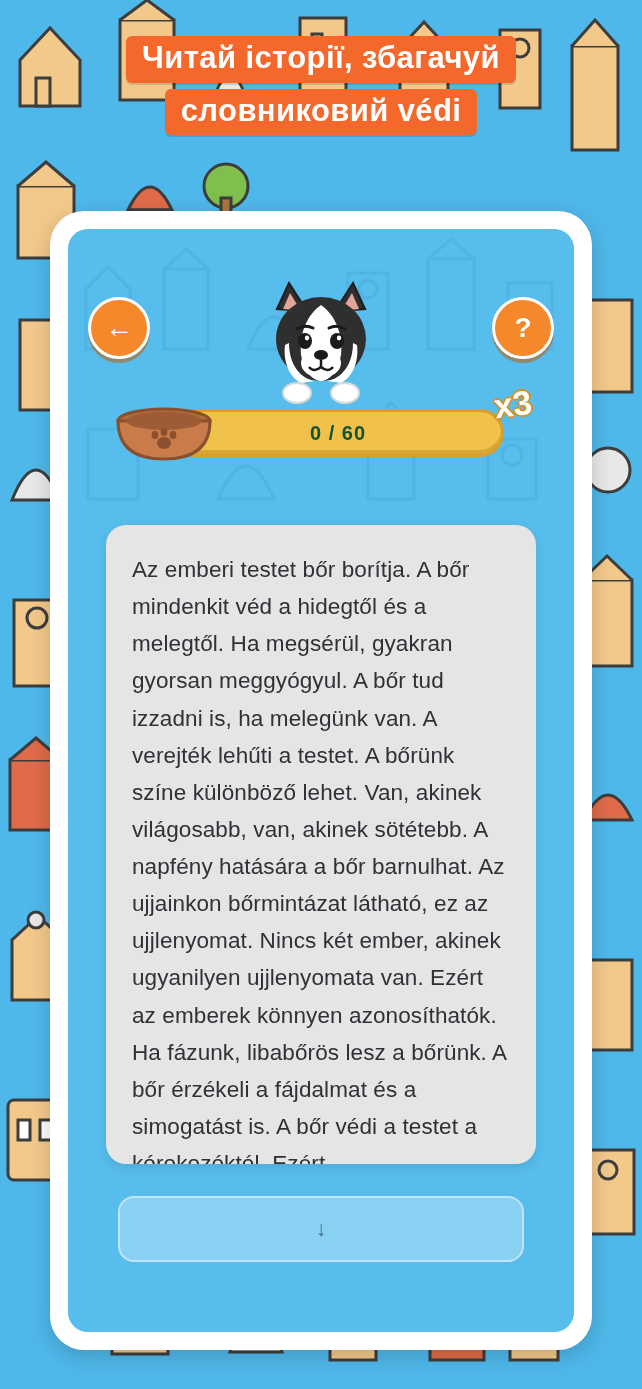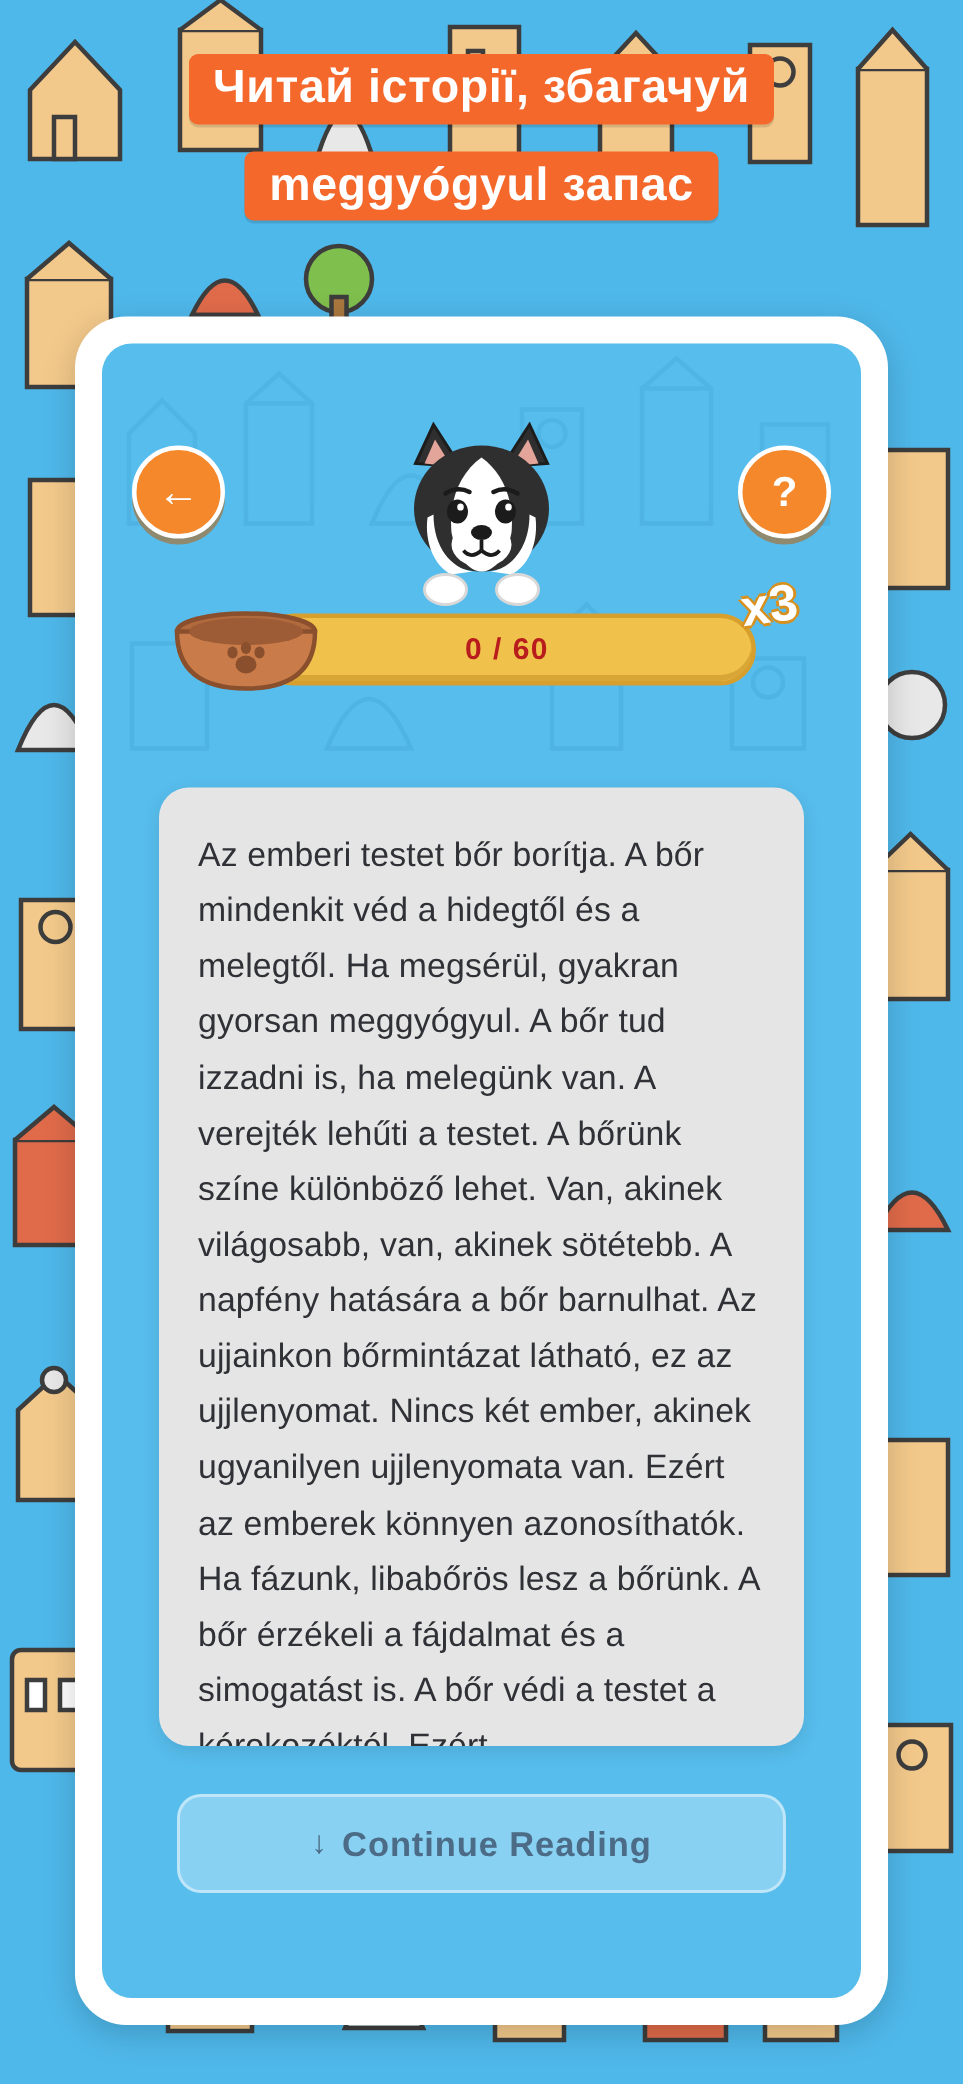--- a/index.html
+++ b/index.html
@@ -35,21 +35,21 @@
   .headline-line {
     display: inline-block;
     background: #f4682b;
     color: #ffffff;
     font-size: 31px;
     font-weight: bold;
     letter-spacing: 0.4px;
     padding: 5px 16px 7px 16px;
     border-radius: 6px;
     line-height: 1.12;
-    margin-bottom: 18px;
+    margin-bottom: 6px;
     box-shadow: 0 2px 0 rgba(0,0,0,0.12);
   }
 
   
   .phone {
     position: absolute;
     left: 50px;
     top: 211px;
     width: 542px;
     height: 1139px;
@@ -124,21 +124,21 @@
     height: 48px;
     border-radius: 24px;
     background: #f0c24b;
     border: 3px solid #d79f2e;
     box-shadow: inset 0 -4px 0 rgba(183,132,31,0.45);
     display: flex;
     align-items: center;
     justify-content: center;
   }
   .progress-text {
-    color: #b91c1c;
+    color: #14532d;
     font-size: 20px;
     font-weight: bold;
     letter-spacing: 1px;
   }
   .bowl {
     position: absolute;
     left: 0;
     top: 2px;
     width: 108px;
     height: 58px;
@@ -316,21 +316,21 @@
         <circle cx="96" cy="1210" r="10"></circle>
         <circle cx="556" cy="760" r="9"></circle>
         <circle cx="36" cy="920" r="8"></circle>
       </g>
     </g>
   </svg>
 </div>
 
 <div class="headline">
   <div class="headline-line">Читай історії, збагачуй</div><br>
-  <div class="headline-line">meggyógyul запас</div>
+  <div class="headline-line">словниковий védi</div>
 </div>
 
 <div class="phone">
   <div class="screen">
 
     <div class="screen-doodles">
       <svg width="506" height="1103" viewBox="0 0 506 1103" preserveAspectRatio="none">
         <rect x="0" y="0" width="506" height="1103" fill="#57bdec"></rect>
         <g stroke="#3fa2d4" stroke-width="3" fill="none">
           <path d="M18 120 l0 -60 l22 -22 l22 22 l0 60 z"></path>
@@ -415,17 +415,16 @@
         <div class="multiplier">x3</div>
       </div>
     </div>
 
     <div class="story-card">
       <p class="story-text">Az emberi testet bőr borítja. A bőr mindenkit véd a hidegtől és a melegtől. Ha megsérül, gyakran gyorsan meggyógyul. A bőr tud izzadni is, ha melegünk van. A verejték lehűti a testet. A bőrünk színe különböző lehet. Van, akinek világosabb, van, akinek sötétebb. A napfény hatására a bőr barnulhat. Az ujjainkon bőrmintázat látható, ez az ujjlenyomat. Nincs két ember, akinek ugyanilyen ujjlenyomata van. Ezért az emberek könnyen azonosíthatók. Ha fázunk, libabőrös lesz a bőrünk. A bőr érzékeli a fájdalmat és a simogatást is. A bőr védi a testet a kórokozóktól. Ezért</p>
     </div>
 
     <div class="continue-btn">
       <span class="continue-arrow">↓</span>
-      <span class="continue-label">Continue Reading</span>
     </div>
 
   </div>
 </div>
 
 </body></html>

